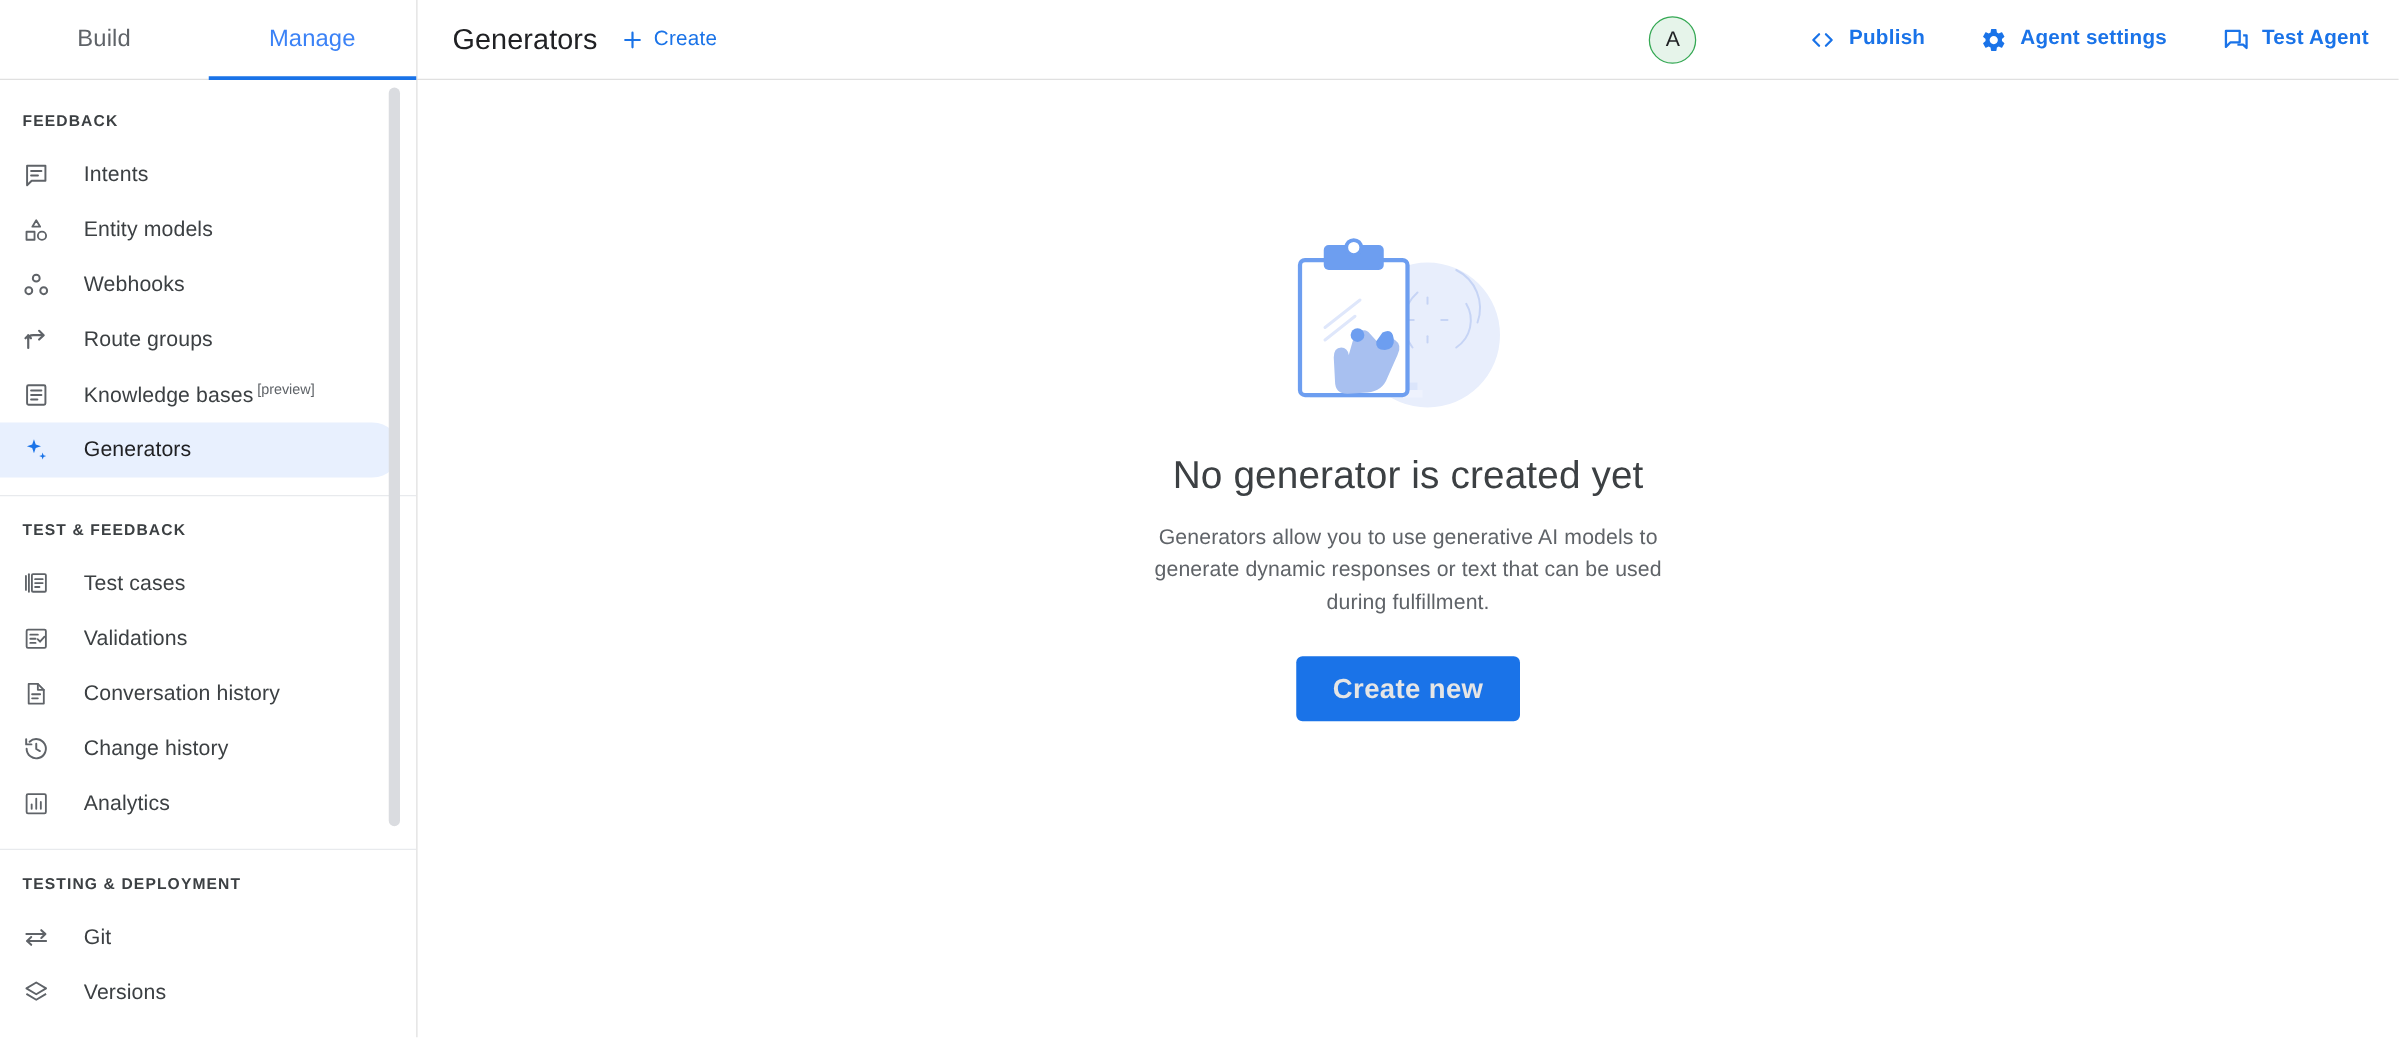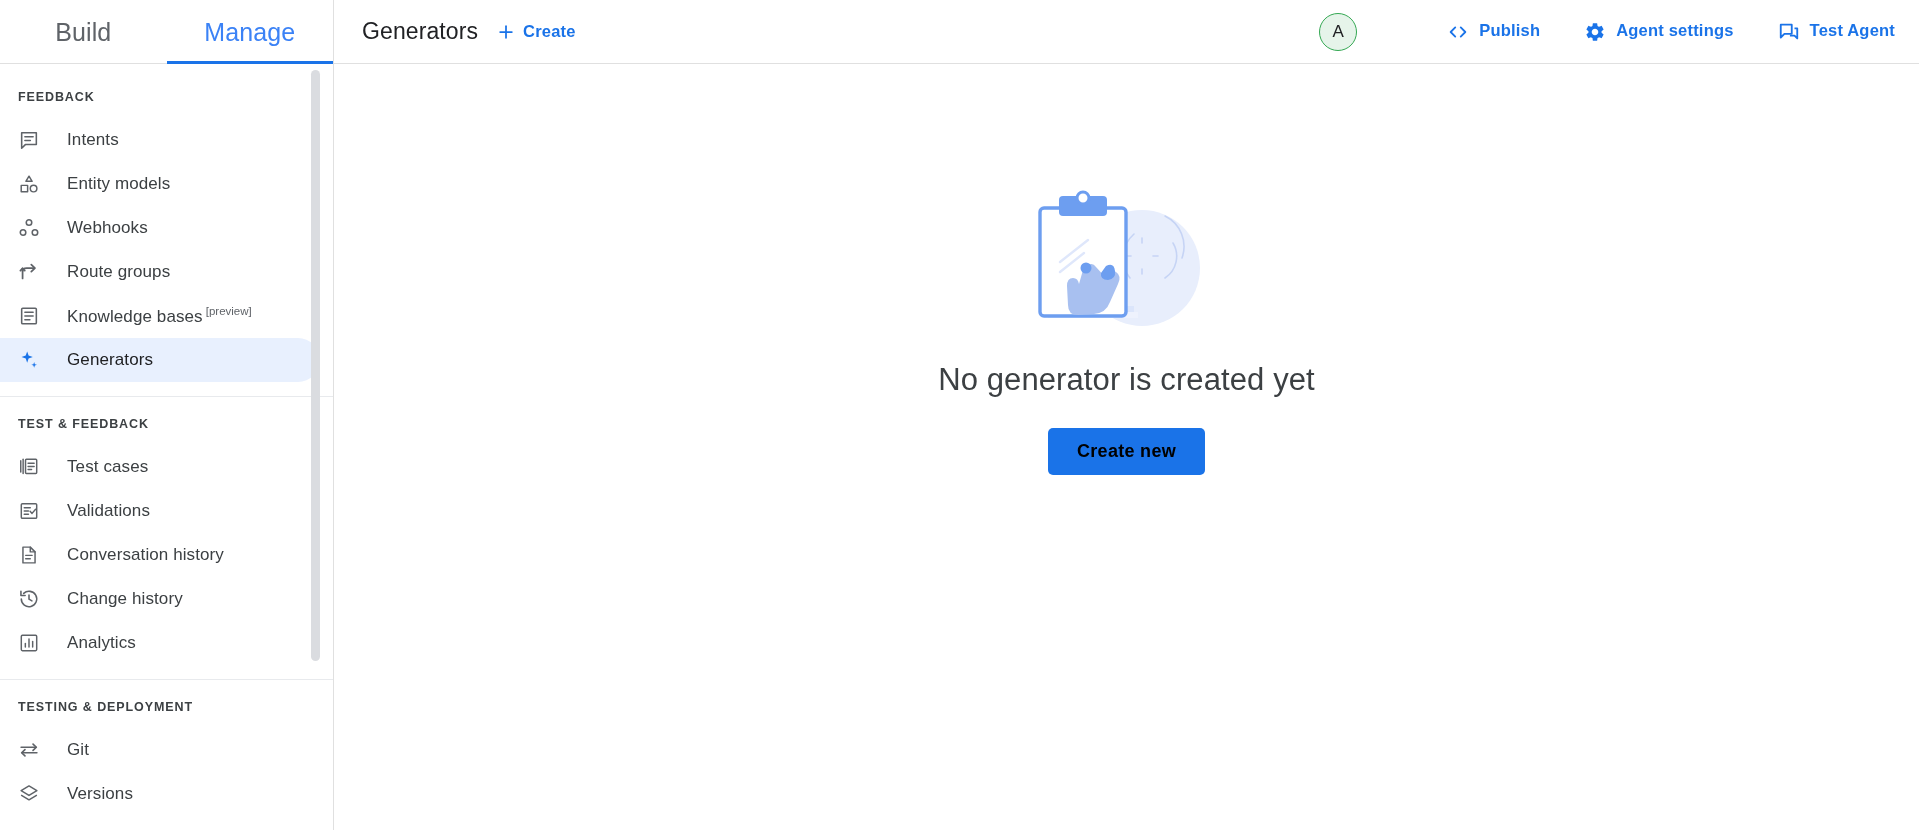--- a/index.html
+++ b/index.html
@@ -28,21 +28,21 @@
     width: 334px;
     flex: 0 0 334px;
     border-right: 1px solid #e0e0e0;
     height: 64px;
   }
   .mode-tab {
     flex: 1;
     display: flex;
     align-items: center;
     justify-content: center;
-    font-size: 25px;
+    font-size: 19px;
     color: #5f6368;
     cursor: pointer;
     position: relative;
     letter-spacing: .1px;
   }
   .mode-tab.active { color: #3b82f6; }
   .mode-tab.active::after {
     content: "";
     position: absolute;
     left: 0; right: 0; bottom: 0;
@@ -63,21 +63,21 @@
     font-weight: 400;
     letter-spacing: .1px;
   }
   .create-link {
     display: flex;
     align-items: flex-start;
     gap: 7px;
     margin-left: 18px;
     color: #1a73e8;
     font-size: 16.5px;
-    font-weight: 700;
+    font-weight: 400;
     cursor: pointer;
     letter-spacing: .2px;
   }
   .plus-icon { width: 20px; height: 20px; display: block; }
 
   .topbar-right {
     margin-left: auto;
     display: flex;
     align-items: center;
     gap: 0px;
@@ -206,24 +206,24 @@
     font-size: 17px;
     line-height: 26px;
     color: #5f6368;
     text-align: center;
     max-width: 420px;
     letter-spacing: .1px;
   }
   .primary-btn {
     margin-top: 30px;
     background: #1a73e8;
-    color: #000000;
+    color: #e5e5e5;
     border: none;
     border-radius: 5px;
-    font-size: 18px;
+    font-size: 22px;
     font-weight: 600;
     letter-spacing: .3px;
     padding: 13px 29px;
     cursor: pointer;
     font-family: "Liberation Sans", sans-serif;
   }
 </style>
 </head>
 <body>
 
@@ -490,18 +490,19 @@
             <line x1="38" y1="86" x2="62" y2="67"></line>
           </g>
           <path d="M61 84 q8-10 13-3 l10 11 q4-10 10-6 q6 4 2 12 l-8 18 q-4 11 -16 12 l-16 1 q-10 0 -10-10 l-1-19 q0-8 6-8 q5 0 6 6 z" fill="#a8c0f0"></path>
           <circle cx="64" cy="82" r="5.5" fill="#6d9ef0"></circle>
           <path d="M84 80 q8-4 9 5 q1 8-7 9 q-8 0-7-7 z" fill="#6d9ef0"></path>
         </svg>
       </span>
 
       <h1 class="empty-title">No generator is created yet</h1>
 
+      <p class="empty-desc">Generators allow you to use generative AI models to generate dynamic responses or text that can be used during fulfillment.</p>
 
       <button class="primary-btn">Create new</button>
     </main>
 
   </div>
 </div>
 
 </body></html>

